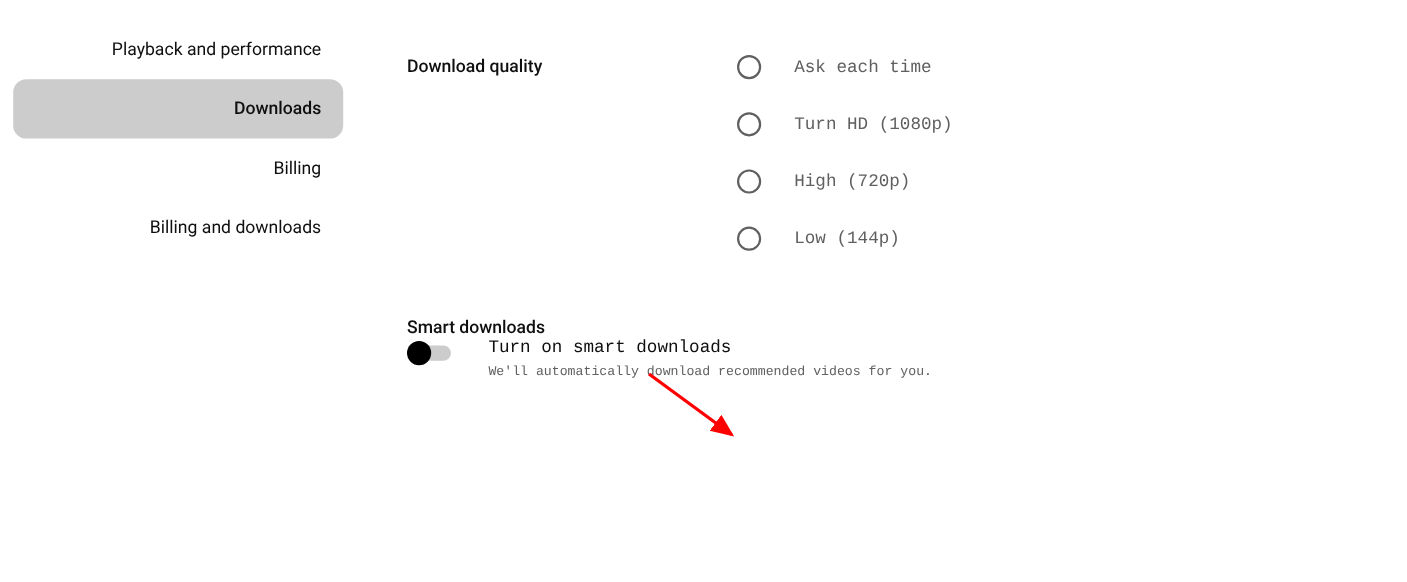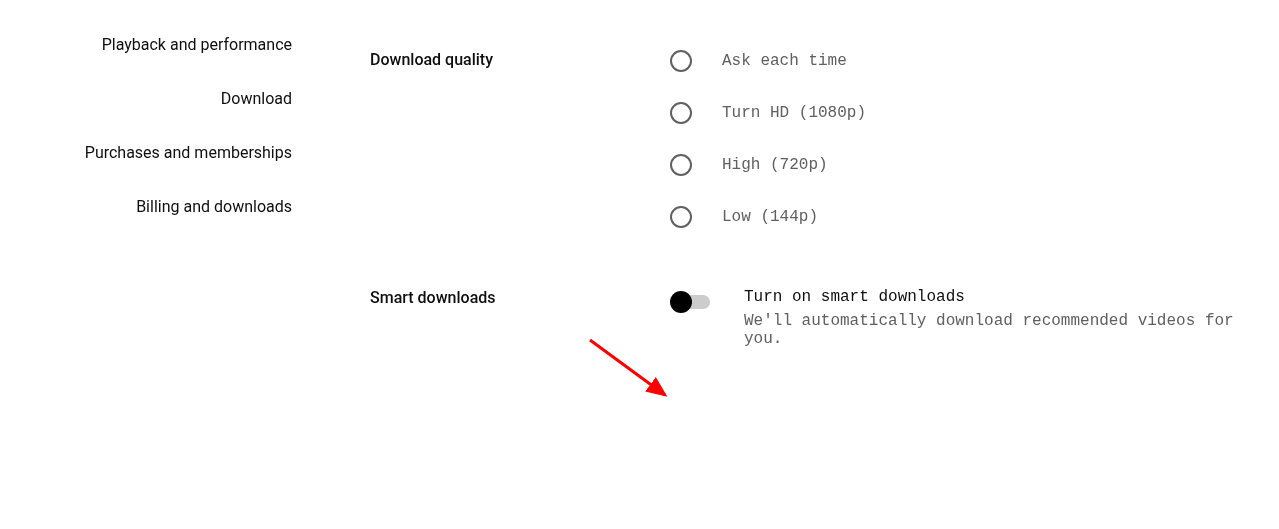--- a/index.html
+++ b/index.html
@@ -82,20 +82,21 @@
     }
     .radio-outer.selected .radio-inner {
       display: block;
     }
     .radio-label {
       font-size: 16px;
       color: #606060;
     }
     .smart-section {
       display: flex;
+      flex-direction: column;
     }
     .smart-body {
       display: flex;
       align-items: flex-start;
     }
     .toggle {
       position: relative;
       width: 44px;
       height: 24px;
       margin-top: 2px;
@@ -123,42 +124,42 @@
     .smart-text {
       margin-left: 30px;
     }
     .smart-title {
       font-size: 16px;
       font-weight: 500;
       color: #0f0f0f;
       margin-bottom: 6px;
     }
     .smart-desc {
-      font-size: 16px;
+      font-size: 12px;
       color: #606060;
     }
     .arrow-annotation {
       position: absolute;
       left: 580px;
       top: 330px;
       pointer-events: none;
     }
   </style>
 </head>
 <body>
 
 <nav class="sidebar">
   <div class="sidebar-item">
     <span>Playback and performance</span>
   </div>
+  <div class="sidebar-item active">
+    <span>Downloads</span>
+  </div>
   <div class="sidebar-item">
-    <span>Download</span>
-  </div>
-  <div class="sidebar-item">
-    <span>Purchases and memberships</span>
+    <span>Billing</span>
   </div>
   <div class="sidebar-item">
     <span>Billing and downloads</span>
   </div>
 </nav>
 
 <main class="content">
 
   <section class="section">
     <div class="section-label">Download quality</div>

